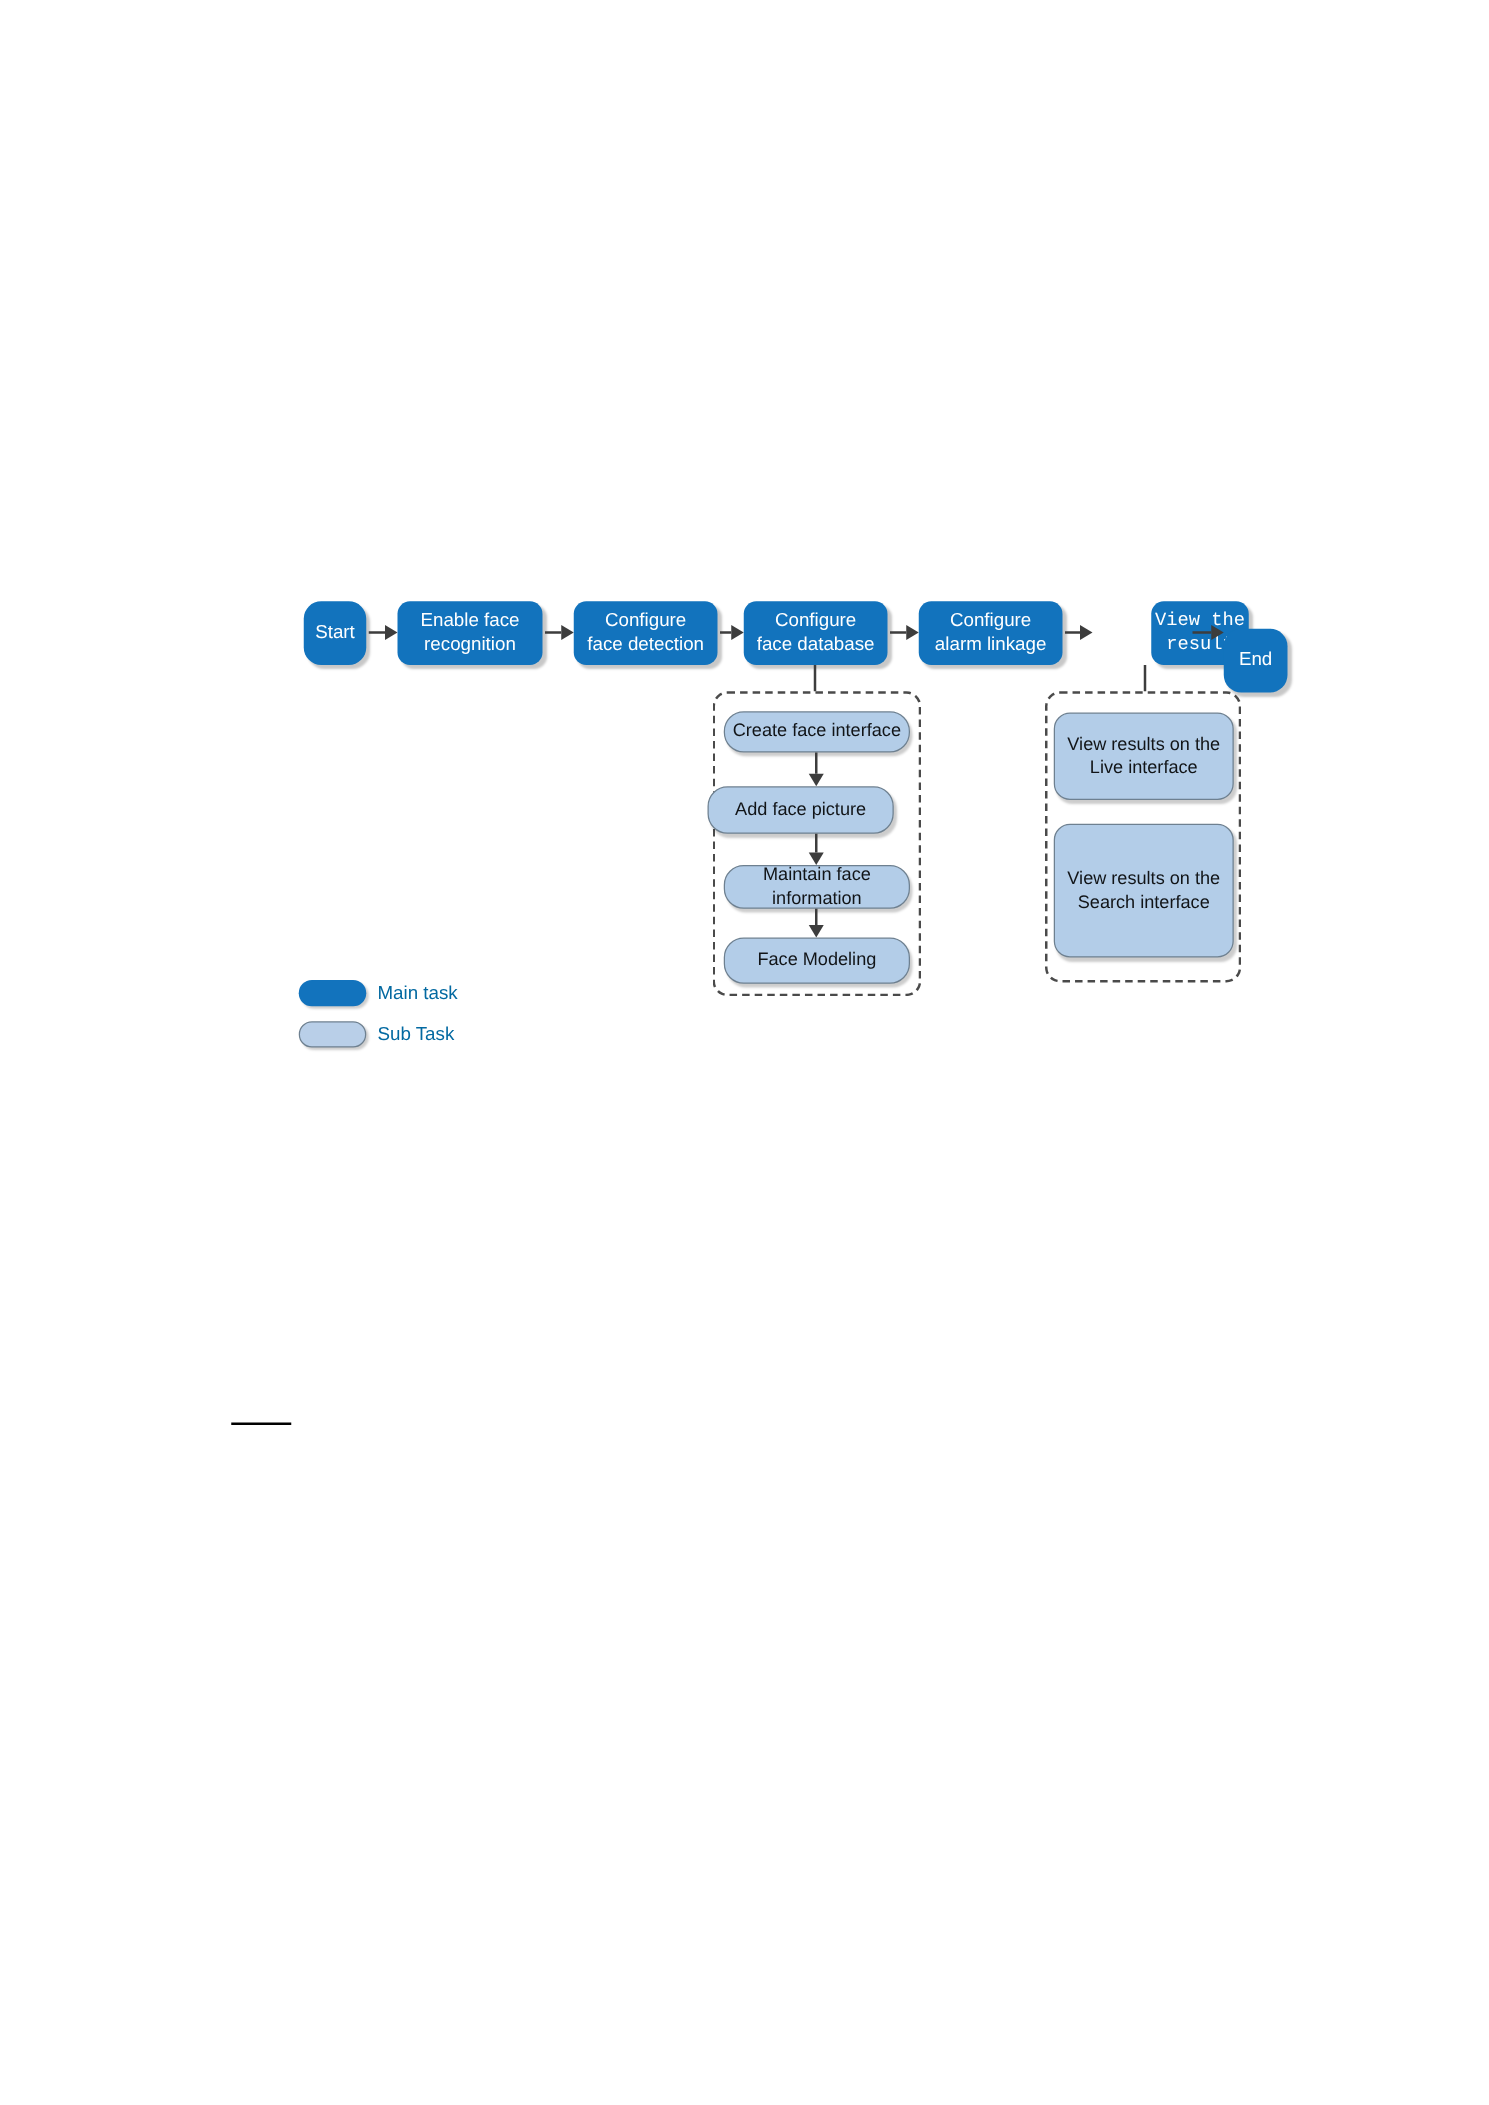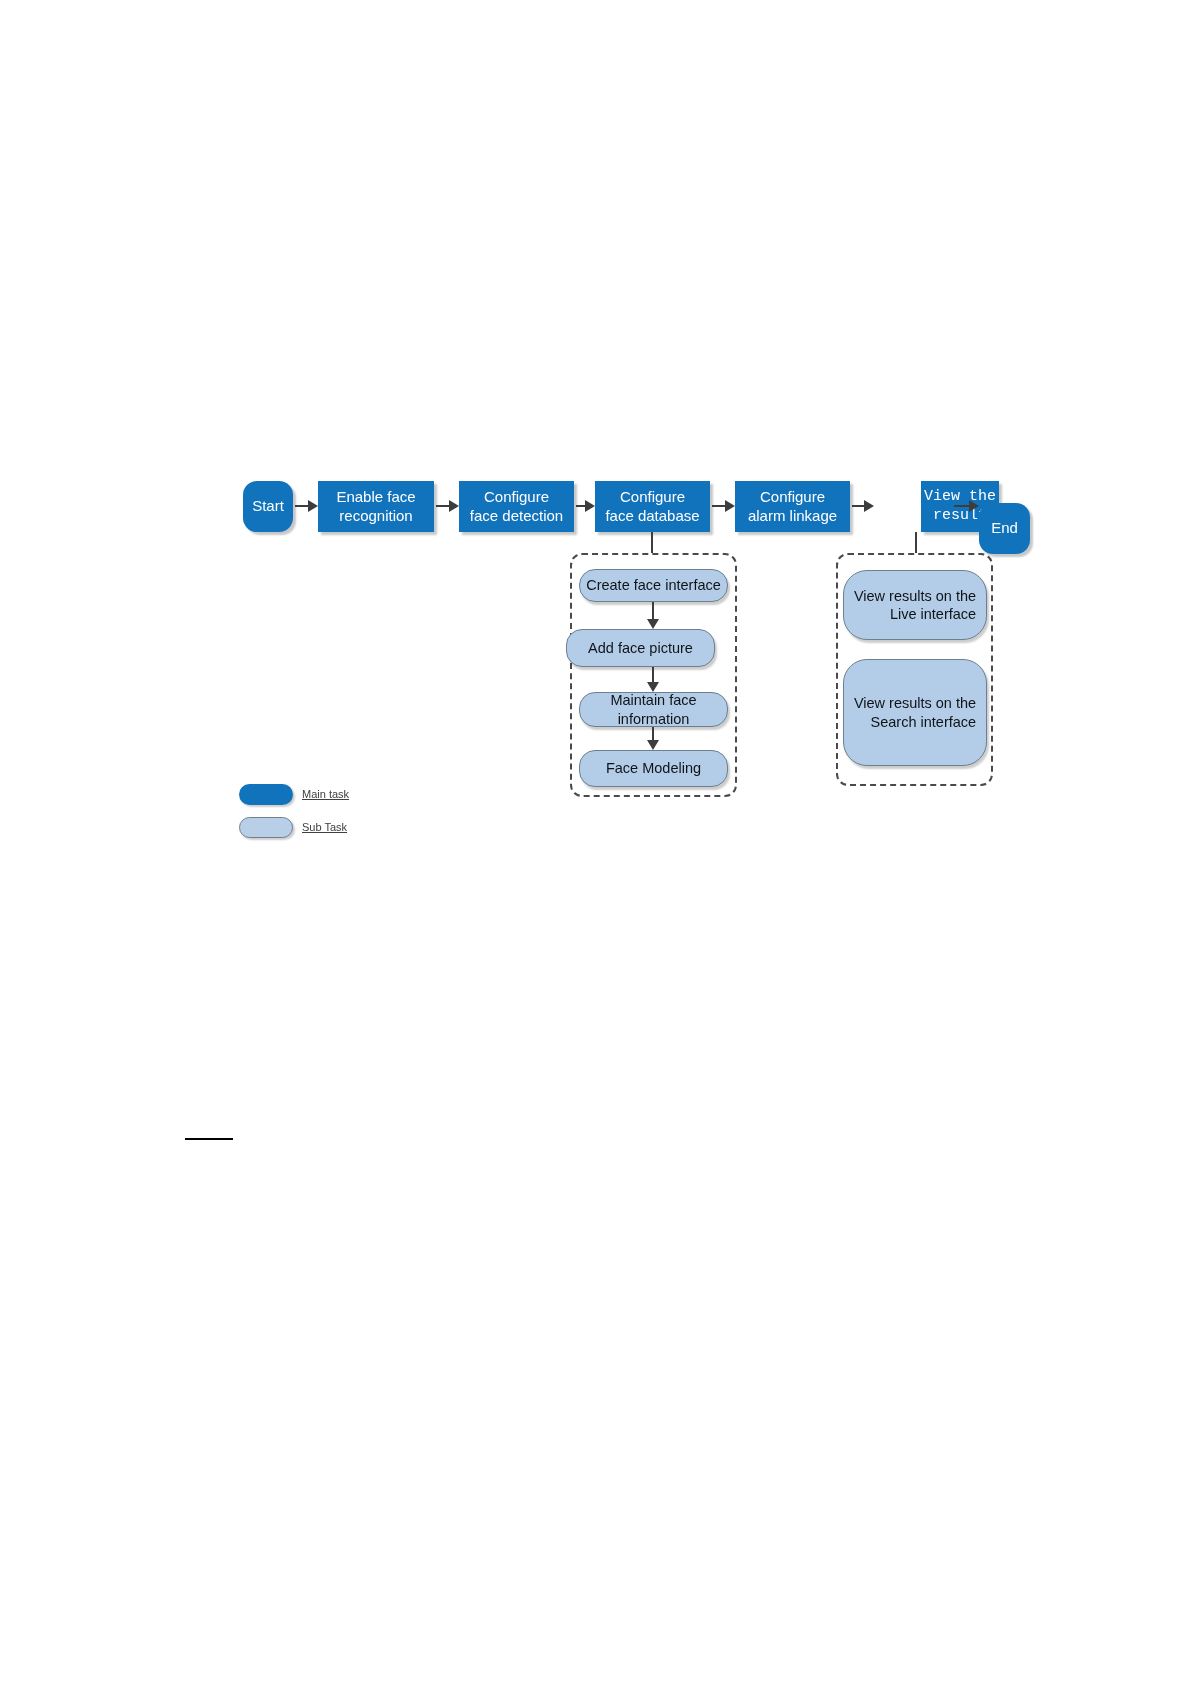--- a/index.html
+++ b/index.html
@@ -10,21 +10,21 @@
     background: #ffffff;
     font-family: "Liberation Sans", sans-serif;
     overflow: hidden;
   }
 
   
   .main-node {
     position: absolute;
     background: #1273bd;
     color: #ffffff;
-    border-radius: 0;
+    border-radius: 10px;
     display: flex;
     align-items: center;
     justify-content: center;
     text-align: center;
     font-size: 15px;
     line-height: 1.22;
     white-space: pre-line;
     box-shadow: 3px 3px 2px rgba(0,0,0,0.22);
   }
   .main-node.cap { border-radius: 14px; }
@@ -38,21 +38,21 @@
     display: flex;
     align-items: center;
     justify-content: center;
     text-align: center;
     font-size: 14.5px;
     line-height: 1.25;
     white-space: pre-line;
     box-shadow: 2px 3px 2px rgba(0,0,0,0.2);
     box-sizing: border-box;
   }
-  .sub-node.big { border-radius: 24px; text-align: right; }
+  .sub-node.big { border-radius: 13px; }
 
   .dashed-container {
     position: absolute;
     border: 2px dashed #4a4a4a;
     border-radius: 12px;
     box-sizing: border-box;
     background: transparent;
   }
 
   
@@ -93,25 +93,24 @@
     width: 54px;
     height: 21px;
     border-radius: 11px;
     box-shadow: 2px 2px 2px rgba(0,0,0,0.2);
     box-sizing: border-box;
   }
   .legend-pill.main { background: #1273bd; }
   .legend-pill.sub  { background: #b9cfe8; border: 1px solid #6e8090; }
   .legend-label {
     position: absolute;
-    font-size: 11px;
-    color: #404040;
+    font-size: 15px;
+    color: #0369a1;
     line-height: 21px;
     white-space: nowrap;
-    text-decoration: underline;
   }
 
   
   .short-rule {
     position: absolute;
     left: 185px; top: 1138px;
     width: 48px; height: 2px;
     background: #000000;
   }
   .footer-rule {

